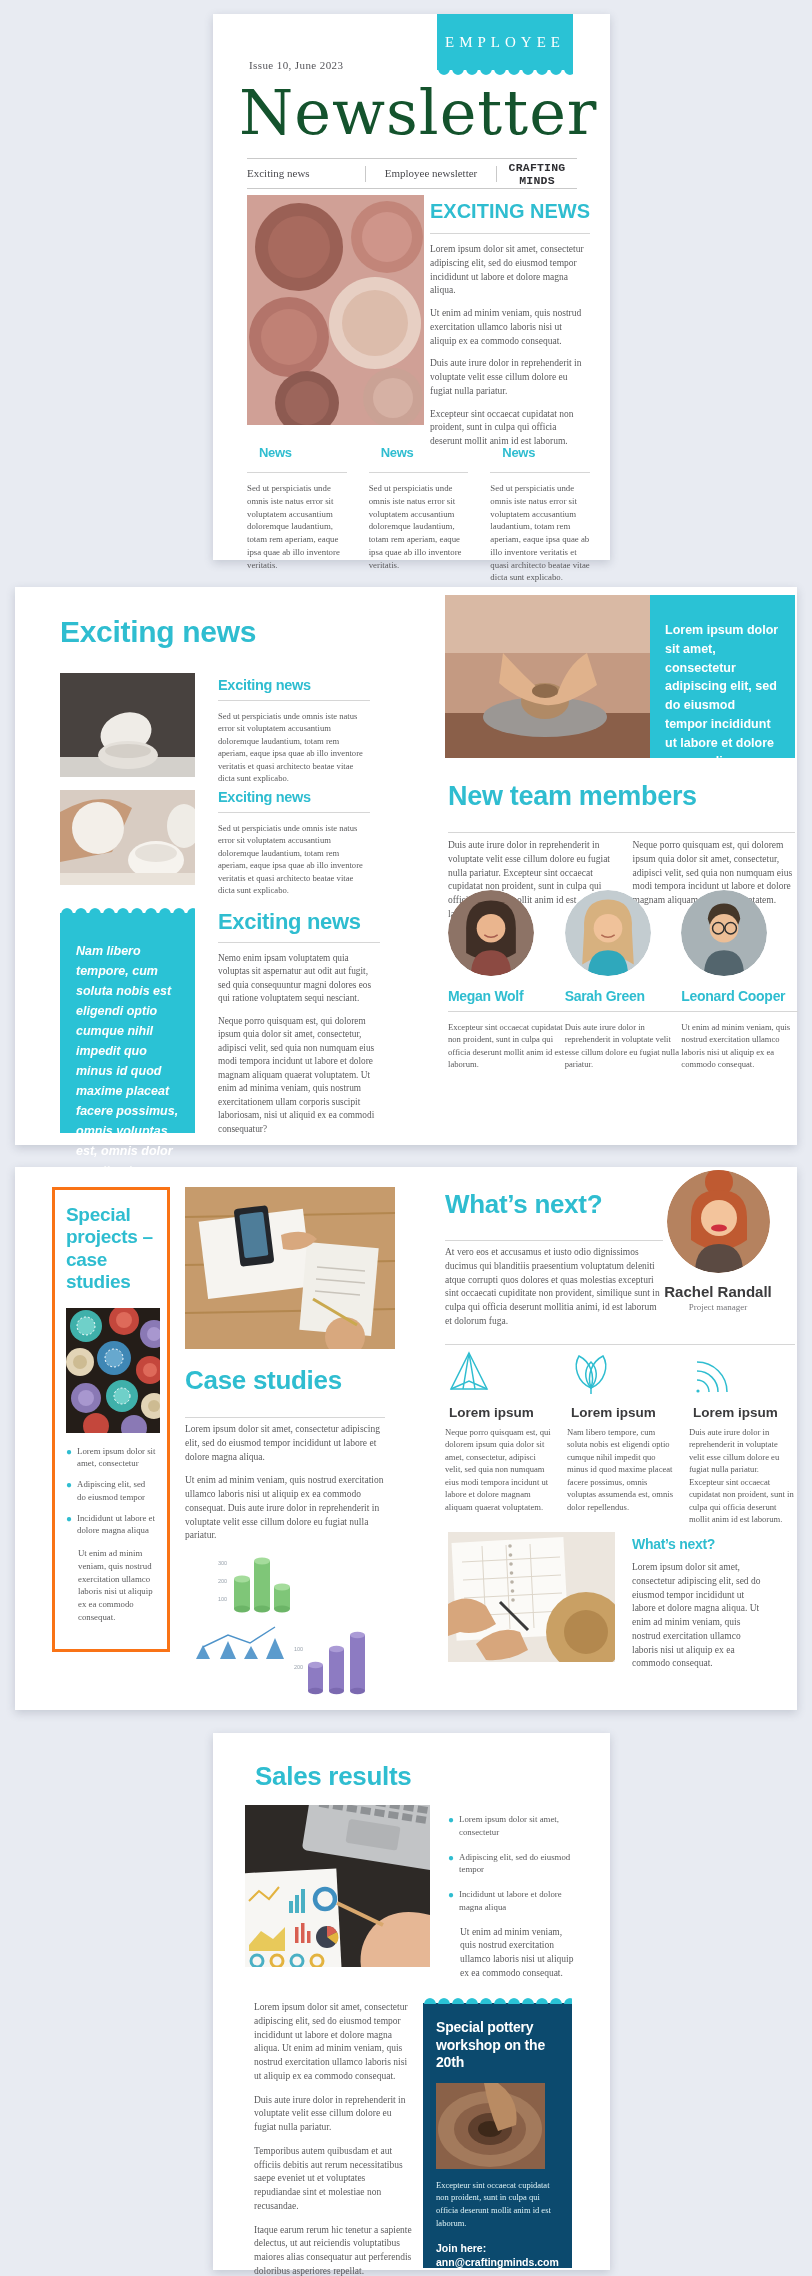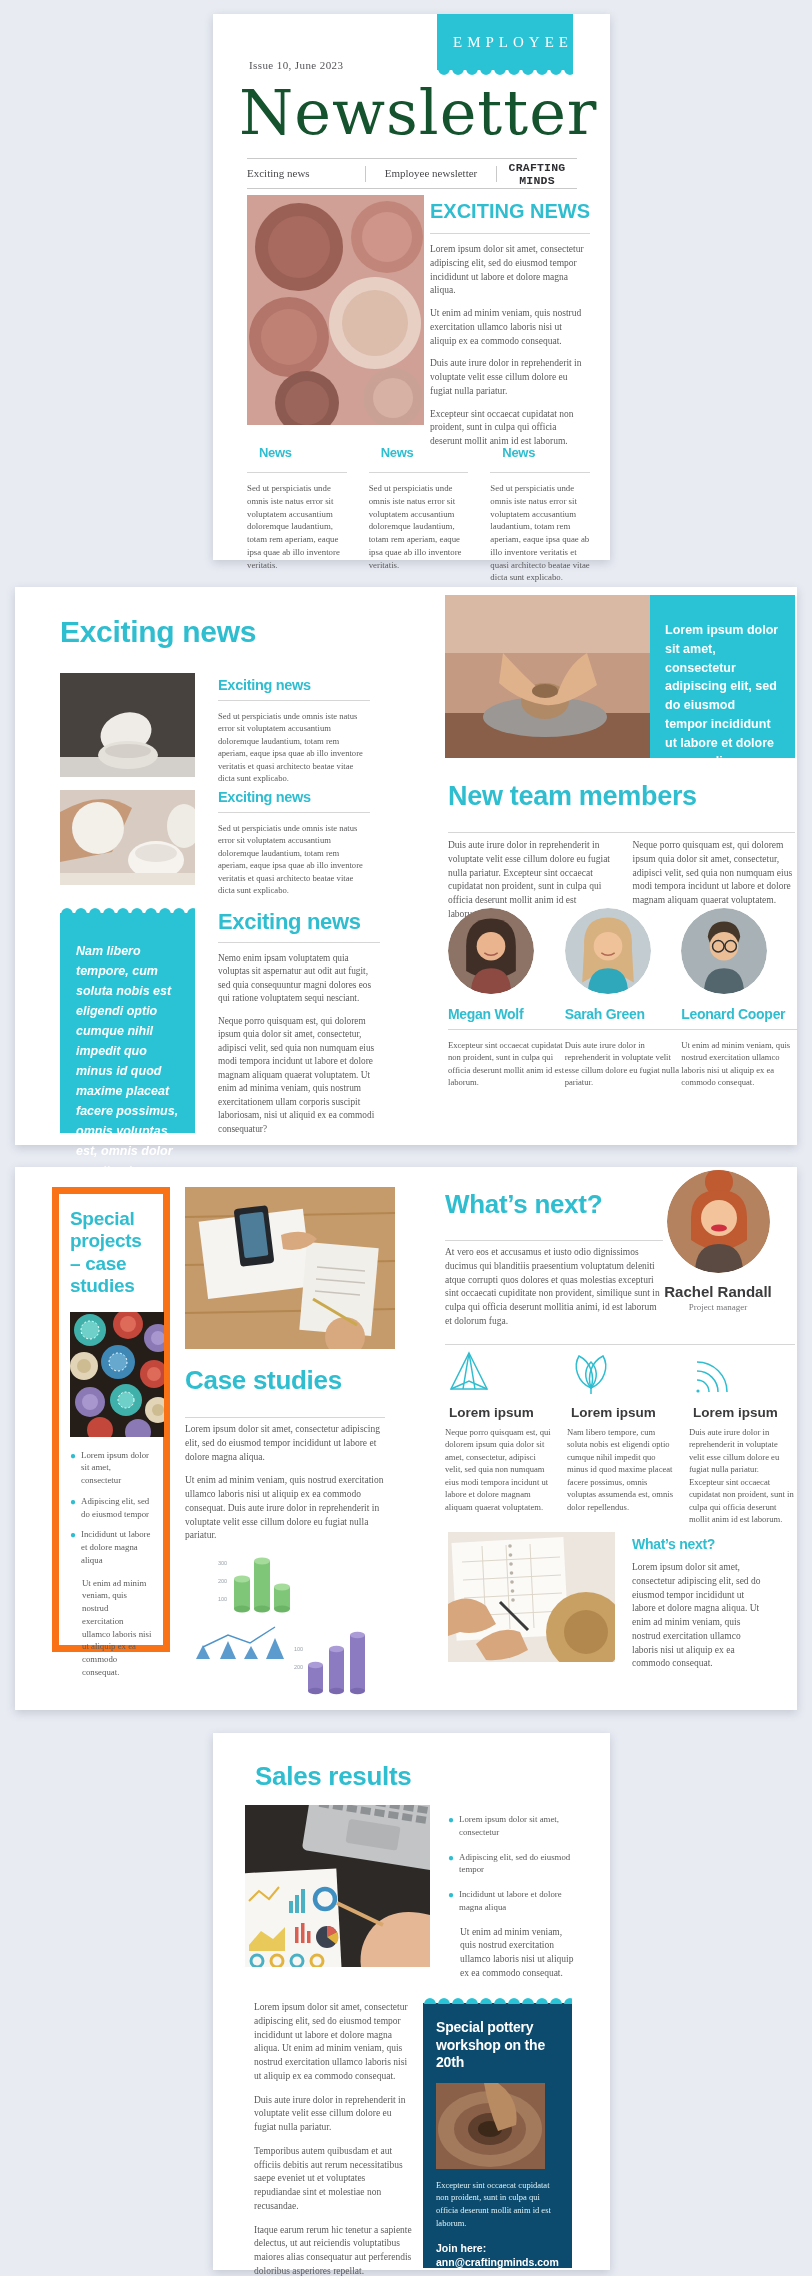--- a/index.html
+++ b/index.html
@@ -14,21 +14,21 @@
   .dark{color:#3b3b3d;font-family:"Liberation Sans",sans-serif;font-weight:700;}
   .bt{font-family:"Liberation Serif",serif;color:#5b5b5d;line-height:1.45;}
   .div{border:0;border-top:1px solid #d6d6d6;margin:7px 0 9px;}
   .abs{position:absolute;}
   .photo{position:absolute;overflow:hidden;}
   .photo svg,.avatar svg,.icon svg{display:block;width:100%;height:100%;}
   
   .sc-b{position:absolute;left:0;right:0;bottom:-7px;height:8px;background-image:radial-gradient(circle at 7px 0,#2ac2d5 5.4px,rgba(42,194,213,0) 6.2px);background-size:14px 8px;background-repeat:repeat-x;}
   .sc-t{position:absolute;left:0;right:0;top:-7px;height:8px;background-image:radial-gradient(circle at 7px 8px,#2ac2d5 5.4px,rgba(42,194,213,0) 6.2px);background-size:14px 8px;background-repeat:repeat-x;}
   
-  .badge{left:224px;top:0;width:136px;height:56px;background:#2ac2d5;text-align:right;line-height:56px;color:#fff;font-family:"Liberation Serif",serif;font-size:15px;letter-spacing:5px;}
+  .badge{left:224px;top:0;width:136px;height:56px;background:#2ac2d5;text-align:center;line-height:56px;color:#fff;font-family:"Liberation Serif",serif;font-size:15px;letter-spacing:5px;}
   .issue{left:36px;top:44px;font-size:11px;color:#55555a;letter-spacing:.4px;}
   .title{left:26px;top:62px;margin:0;font-family:"DejaVu Serif",serif;font-weight:500;font-size:62px;color:#14532d;letter-spacing:1px;}
   .navbar{left:34px;top:144px;width:330px;height:29px;border-top:1px solid #c9c9c9;border-bottom:1px solid #c9c9c9;display:flex;align-items:center;}
   .nav1{width:118px;font-size:11px;color:#4a4a4e;}
   .nav2{width:130px;text-align:center;font-size:11px;color:#4a4a4e;}
   .nav3{flex:1;text-align:center;font-family:Liberation Mono, monospace;font-weight:700;font-size:11.5px;color:#2f2f33;letter-spacing:.2px;}
   .vdiv{width:1px;height:16px;background:#c9c9c9;}
   .cover-photo{left:34px;top:181px;width:177px;height:230px;}
   .cover-story{left:217px;top:186px;width:160px;}
   .cover-story h2{margin:0 0 10px;font-size:20px;letter-spacing:0;}
@@ -50,28 +50,28 @@
   .st3{left:203px;top:322px;width:162px;}
   .st3 h3{margin:0;font-size:22px;}
   .st3 p{margin:0 0 9px;font-size:9.3px;}
   .wheelphoto{left:430px;top:8px;width:205px;height:163px;}
   .callout{left:635px;top:8px;width:145px;height:163px;background:#2ac2d5;}
   .callout p{margin:0;padding:26px 15px 0;color:#fff;font-family:"Liberation Sans",sans-serif;font-weight:700;font-size:12.5px;line-height:1.5;}
   .team-head{left:433px;top:194px;margin:0;font-size:27px;}
   .team-div{left:433px;top:238px;width:347px;}
   .team-intro{left:433px;top:252px;width:347px;display:flex;gap:22px;}
   .team-intro p{flex:1;margin:0;font-size:9.5px;}
-  .team-row{left:433px;top:321px;width:350px;display:flex;gap:0;}
+  .team-row{left:433px;top:303px;width:350px;display:flex;gap:0;}
   .member{flex:1;}
   .avatar{border-radius:50%;overflow:hidden;}
   .av86{width:86px;height:86px;}
   .member h4{margin:12px 0 0;font-size:14px;}
   .member p{margin:0;font-size:8.6px;}
   
-  .sidebox{left:37px;top:20px;width:118px;height:465px;border:7px solid #f97316;box-sizing:border-box;padding:14px 11px;}
+  .sidebox{left:37px;top:20px;width:118px;height:465px;border:3px solid #f97316;box-sizing:border-box;padding:14px 11px;}
   .sidebox h2{margin:0;font-size:19px;line-height:1.18;}
   .sidephoto{position:relative;width:94px;height:125px;margin:14px 0 12px;overflow:hidden;}
   .bullet{display:flex;margin:0 0 8px;}
   .bullet .bdot{color:#2fbdd0;font-size:10px;margin-right:5px;line-height:1.4;}
   .bullet span.btx{font-size:8.8px;}
   .side-par{margin:10px 0 0 12px;font-size:8.8px;}
   .deskphoto{left:170px;top:20px;width:210px;height:162px;}
   .case-head{left:170px;top:198px;margin:0;font-size:26px;}
   .case-div{left:170px;top:243px;width:200px;}
   .case-text{left:170px;top:256px;width:206px;}

